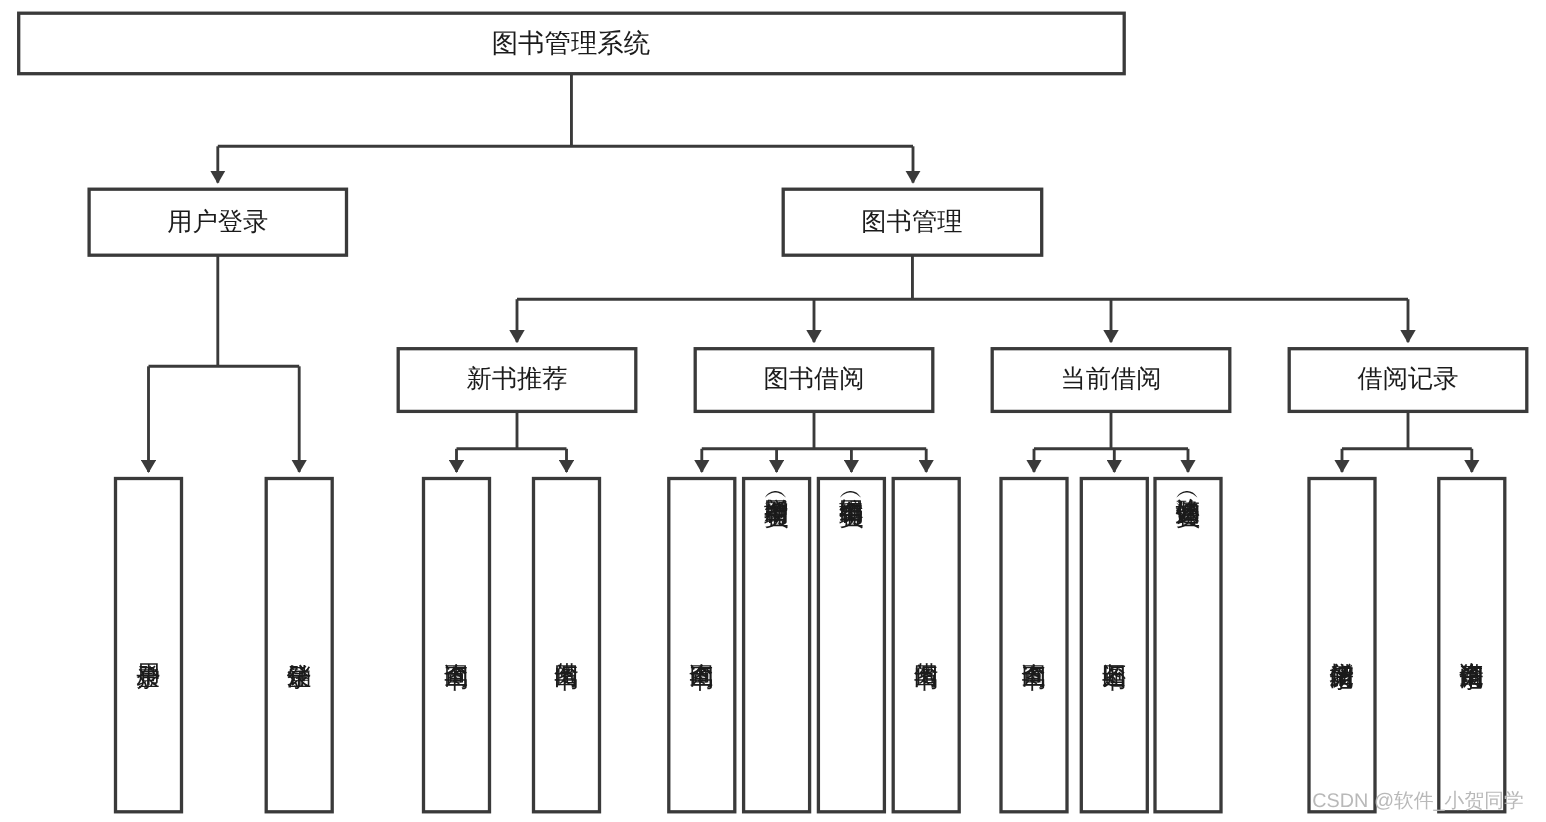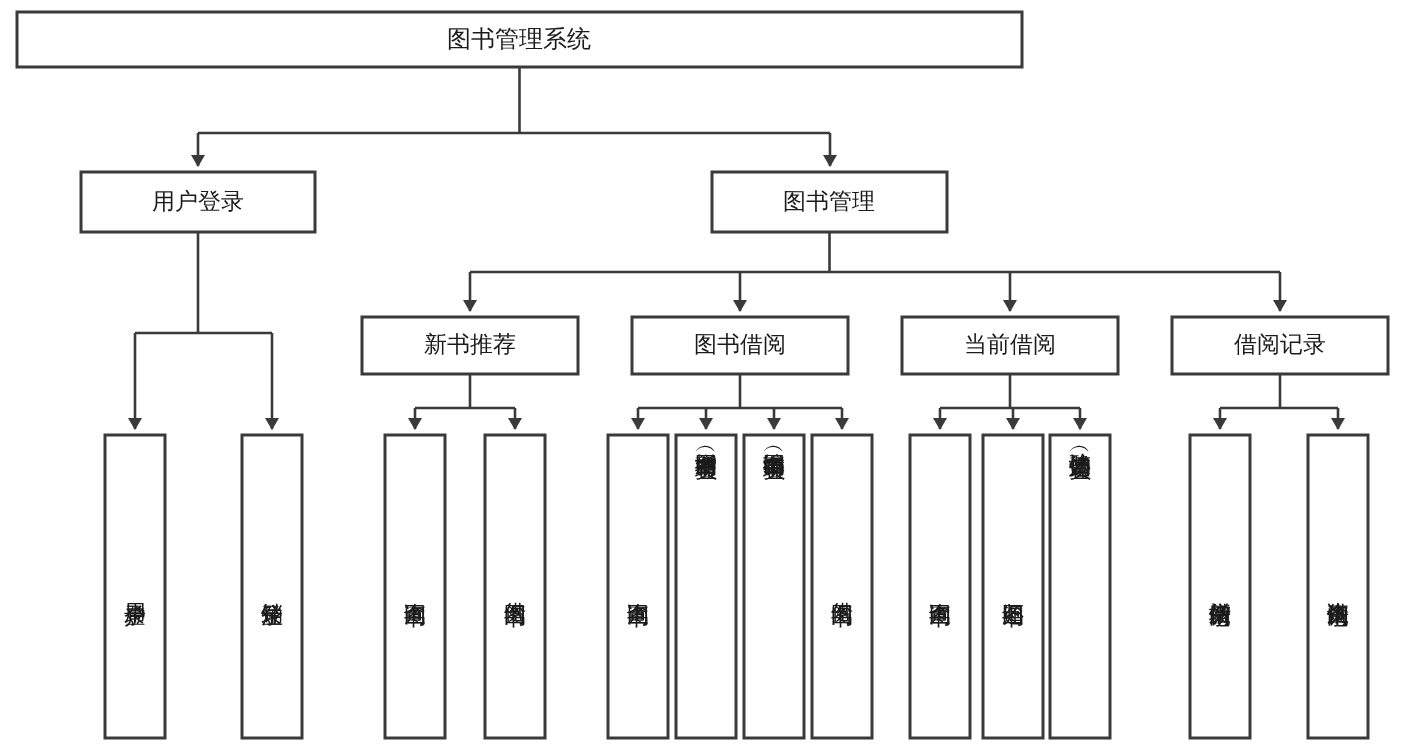--- a/index.html
+++ b/index.html
@@ -224,14 +224,15 @@
   <div class="vlabel-wrap" style="left:1050px; top:435px; width:60px; height:303px; align-items:flex-start;">
     <span class="vlabel">确认归还（管理员）</span>
   </div>
   <div class="vlabel-wrap" style="left:1190px; top:435px; width:60px; height:303px;">
     <span class="vlabel">新增借阅记录</span>
   </div>
   <div class="vlabel-wrap" style="left:1308px; top:435px; width:60px; height:303px;">
     <span class="vlabel">查询借阅记录</span>
   </div>
 
+  <div class="watermark" style="left:1193px; top:716px;">CSDN @软件_小贺同学</div>
 
 </div>
 
 </body></html>

